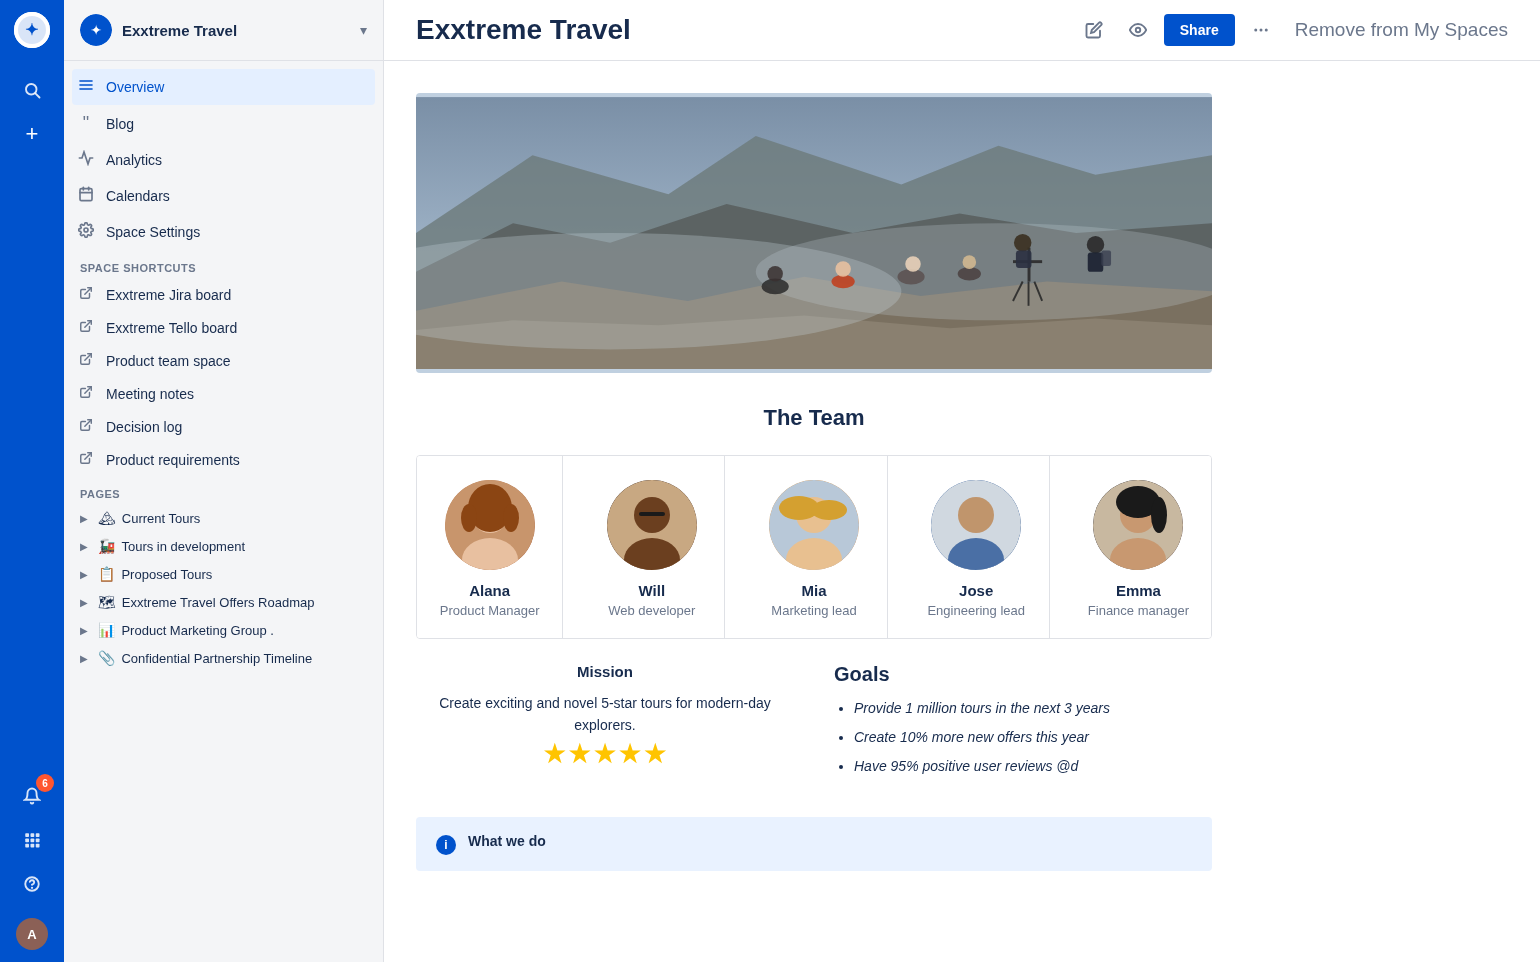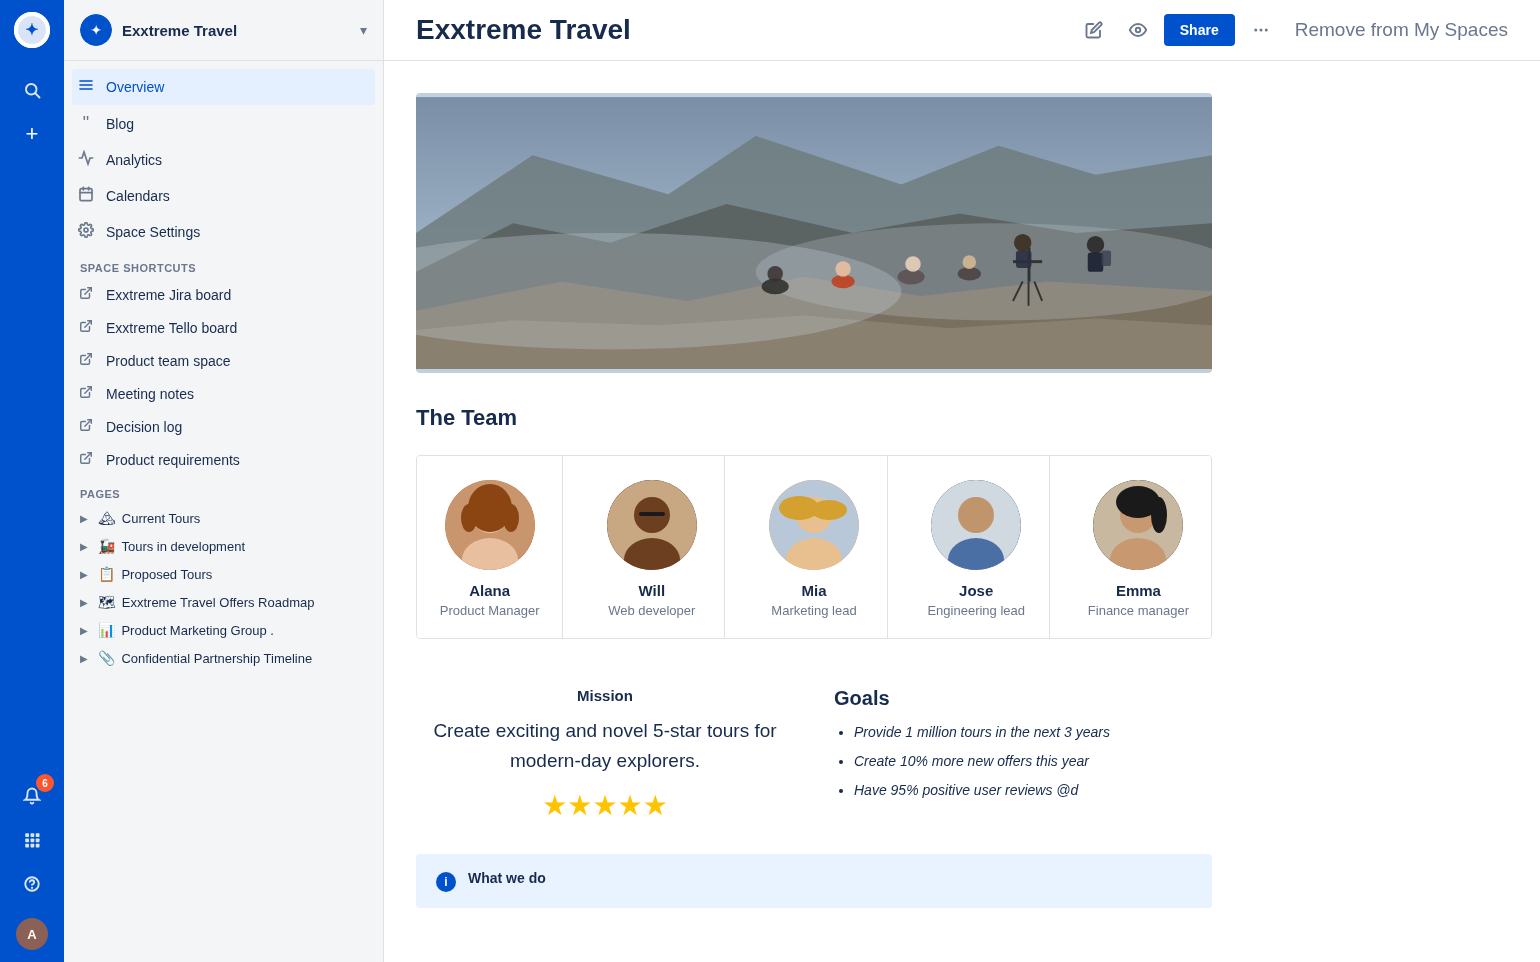--- a/index.html
+++ b/index.html
@@ -167,30 +167,30 @@
       margin-bottom: 32px;
       background: #c0d0e0;
       position: relative;
     }
     .hero-image-svg {
       width: 100%; height: 100%;
     }
 
     .section-title {
       font-size: 22px; font-weight: 700; color: #172b4d;
-      text-align: left;
+      text-align: center;
       margin-bottom: 24px;
     }
 
     .team-grid {
       display: flex;
       gap: 16px;
       border: 1px solid #dfe1e6;
       border-radius: 4px;
-      margin-bottom: 48px;
+      margin-bottom: 24px;
       overflow: hidden;
     }
     .team-member {
       flex: 1;
       display: flex; flex-direction: column; align-items: center;
       padding: 24px 16px 20px;
       border-right: 1px solid #dfe1e6;
       background: #fff;
     }
     .team-member:last-child { border-right: none; }
@@ -210,23 +210,23 @@
       display: flex;
       gap: 40px;
       margin-bottom: 32px;
     }
     .col-half { flex: 1; }
     .mission-title {
       font-size: 15px; font-weight: 700; color: #172b4d;
       text-align: center; margin-bottom: 12px;
     }
     .mission-text {
-      font-size: 19px; color: #172b4d;
+      font-size: 14px; color: #172b4d;
       text-align: center; line-height: 1.6;
-      margin-bottom: 12px;
+      margin-bottom: 0;
     }
     .stars { font-size: 24px; text-align: center; color: #ffd700; }
 
     .goals-title {
       font-size: 20px; font-weight: 700; color: #172b4d;
       margin-bottom: 12px;
     }
     .goals-list { list-style: disc; padding-left: 20px; font-style: italic; }
     .goals-list li { font-size: 14px; color: #172b4d; margin-bottom: 8px; line-height: 1.5; }
 

